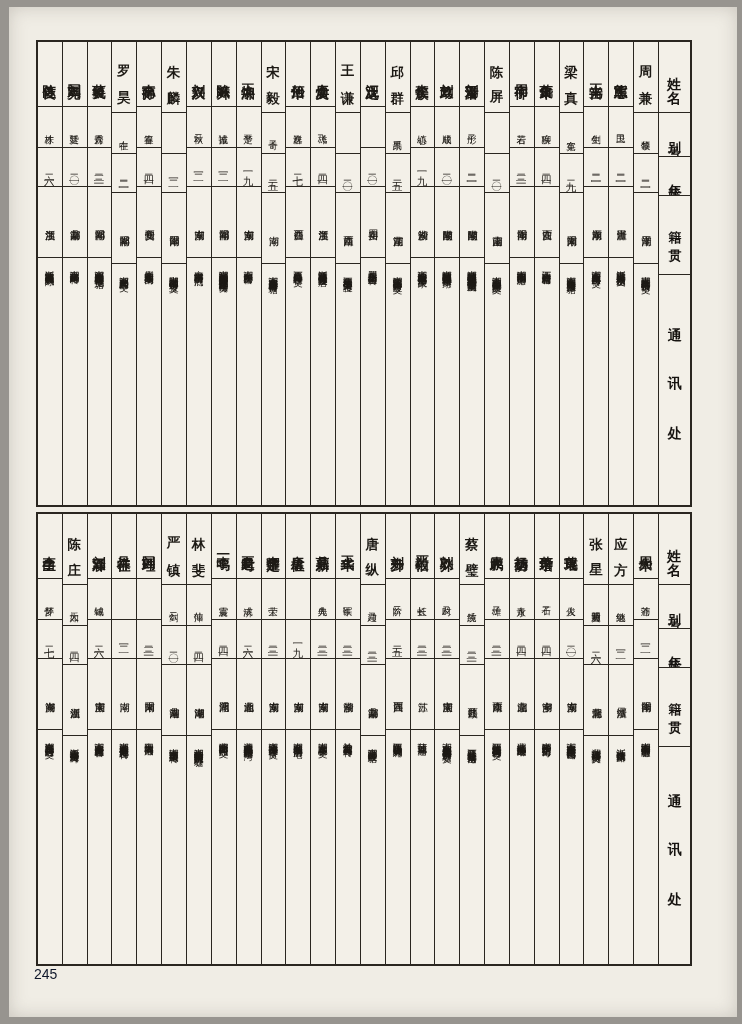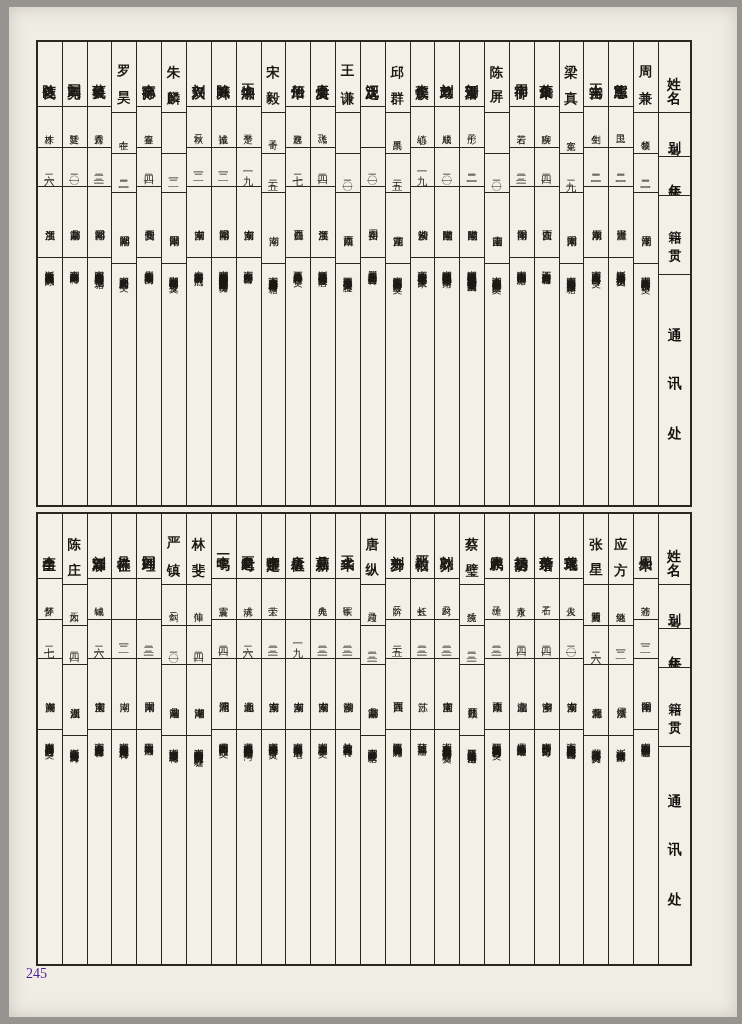--- a/index.html
+++ b/index.html
@@ -49,23 +49,23 @@
   }
   .cell.name.spread2{letter-spacing:1.9em;padding-top:6px;}
   
   .header-col .cell{font-weight:bold;color:#161310;}
   .header-col .cell.name   {font-size:14px;letter-spacing:14px;padding-top:6px;}
   .header-col .cell.alias  {font-size:13px;letter-spacing:5px;padding-top:3px;}
   .header-col .cell.age    {font-size:13px;letter-spacing:2px;}
   .header-col .cell.native {font-size:13px;letter-spacing:18px;padding-top:8px;}
   .header-col .cell.address{font-size:14px;letter-spacing:50px;justify-content:center;padding-top:0;}
   .page-number{
-    position:absolute;left:26px;top:966px;
-    font-size:14px;color:#4c1d95;
-    font-family:Liberation Serif, serif;
+    position:absolute;left:34px;top:966px;
+    font-size:14px;color:#0f172a;
+    font-family:Liberation Sans, sans-serif;
   }
 </style>
 </head>
 <body>
 
 <div class="page">
   <div class="paper"></div>
 
   <div class="band" id="band0">
       <div class="col header-col">

